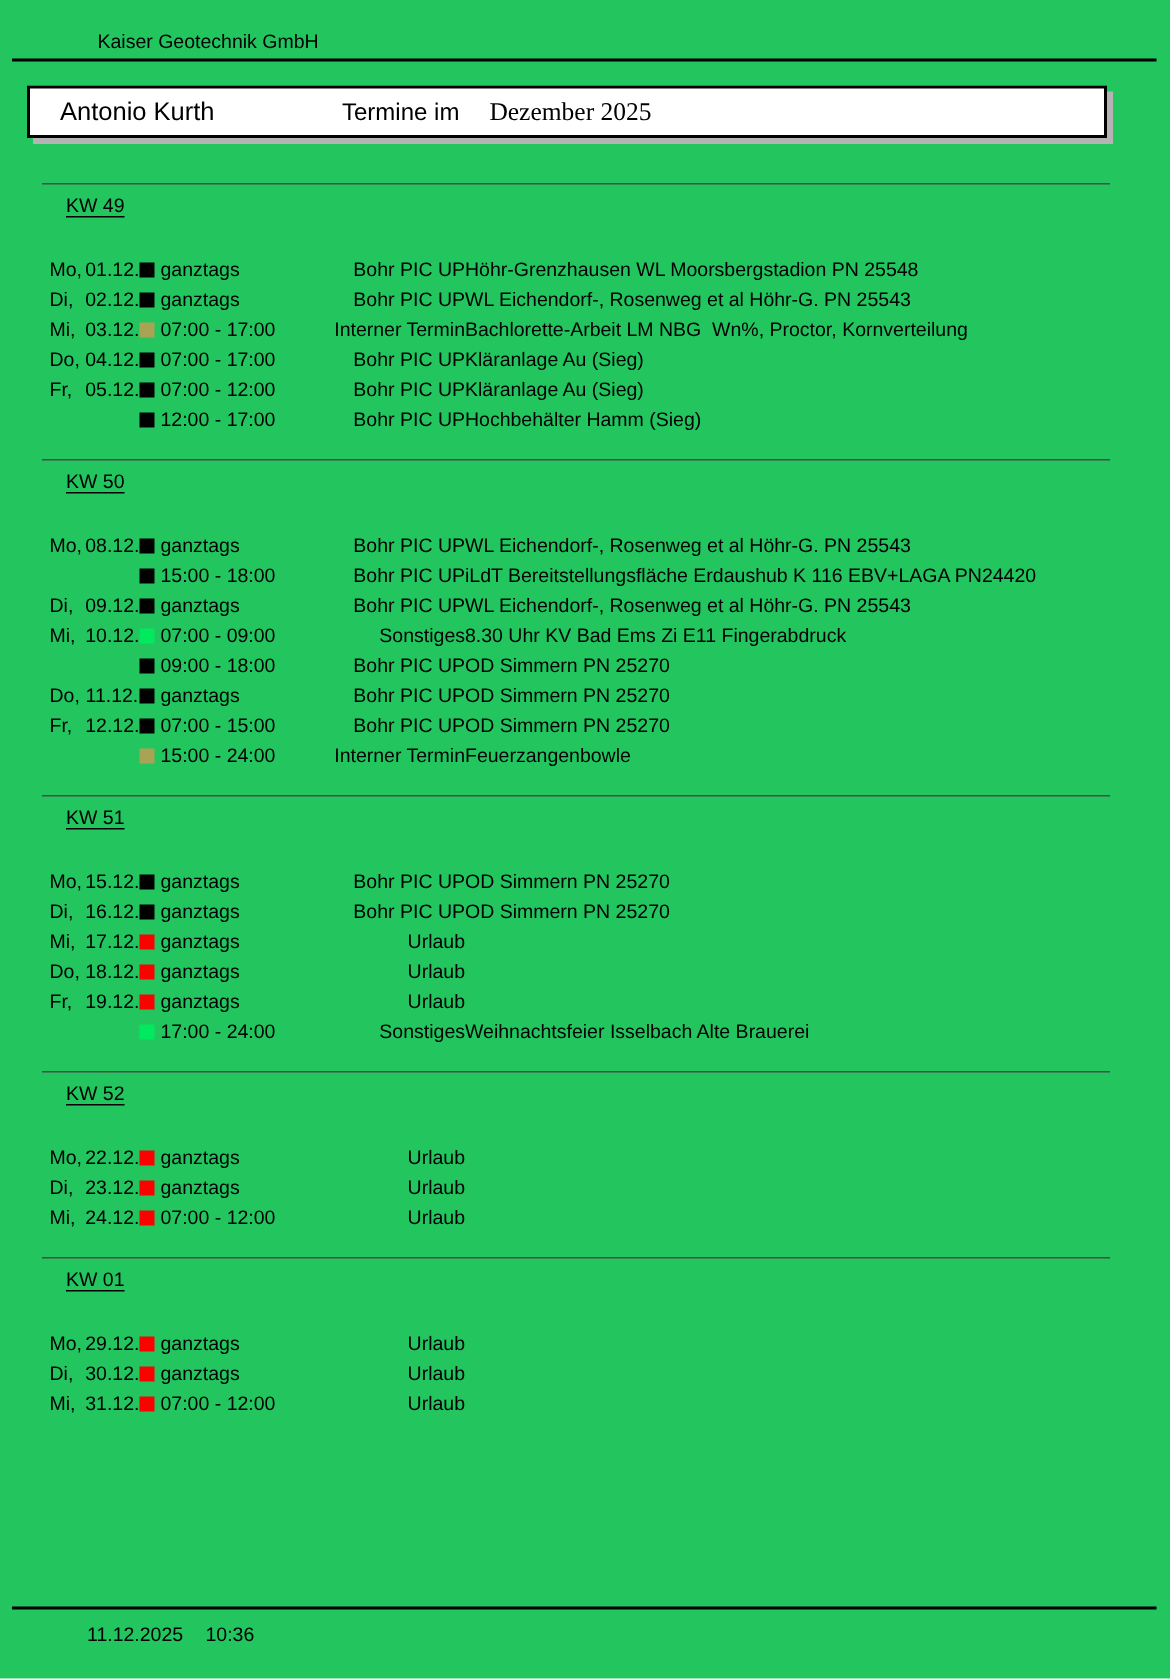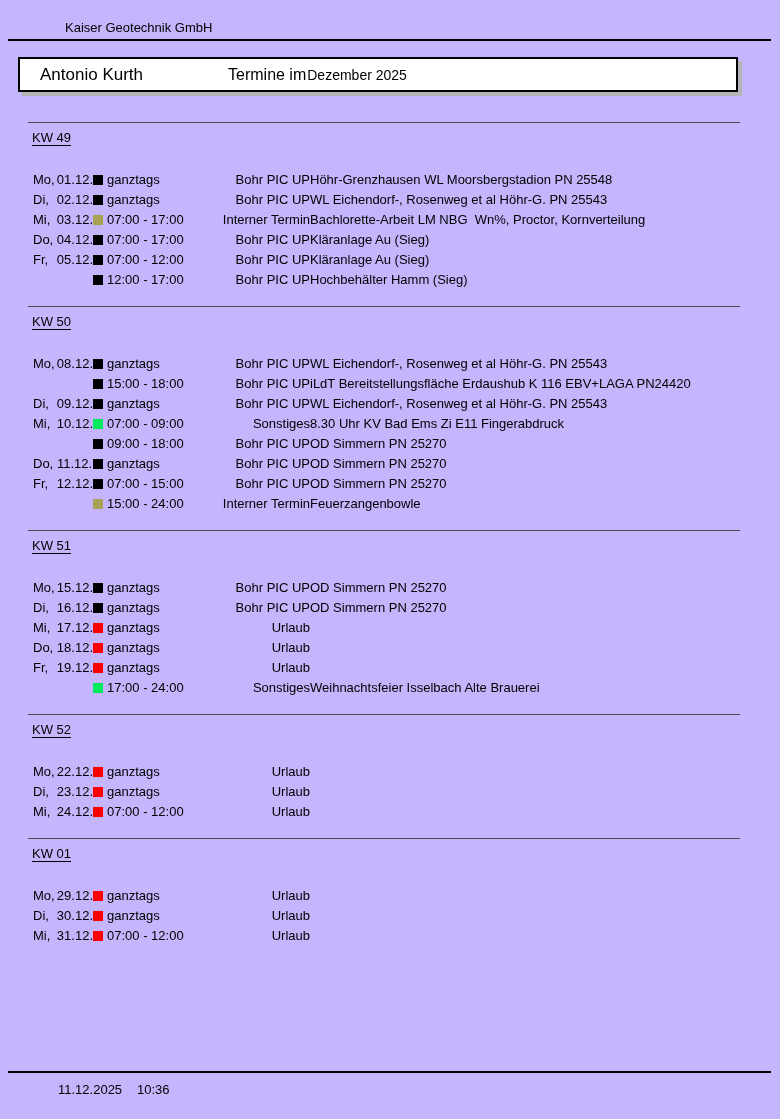--- a/index.html
+++ b/index.html
@@ -6,21 +6,21 @@
   html, body { background: #ffffff; }
   body {
     font-family: "Liberation Sans", "DejaVu Sans", sans-serif;
     color: #000000;
     width: 780px;
   }
   .page {
     position: relative;
     width: 780px;
     height: 1119px;
-    background: #c4b5fd;
+    background: #22c55e;
     overflow: hidden;
   }
 
   
   .company {
     position: absolute;
     top: 20px;
     left: 65px;
     font-size: 13px;
     line-height: 15px;
@@ -45,36 +45,36 @@
     border: 2px solid #000000;
     background: #ffffff;
     box-shadow: 4px 4px 0 #b4b4b4;
     white-space: nowrap;
     line-height: 31px;
     padding-left: 20px;
   }
   .title-box span { display: inline-block; vertical-align: baseline; }
   .person-name { font-size: 17px; }
   .title-prefix { font-size: 16px; margin-left: 85px; }
-  .title-month { font-size: 14px; margin-left: 1px; }
+  .title-month { font-size: 17px; margin-left: 20px; font-family: Liberation Serif, serif; }
 
   
   .sections {
     position: absolute;
     top: 122px;
     left: 0;
     right: 0;
   }
   .section-rule {
     height: 1px;
     background: #4a4a4a;
     margin: 0 40px 5px 28px;
   }
   .week-label {
-    margin-left: 32px;
+    margin-left: 44px;
     font-size: 13px;
     line-height: 14px;
     height: 14px;
     text-decoration: underline;
     text-underline-offset: 3px;
     display: inline-block;
   }
   .section-rows { margin-top: 24px; }
   .section { margin-bottom: 16px; }
 

